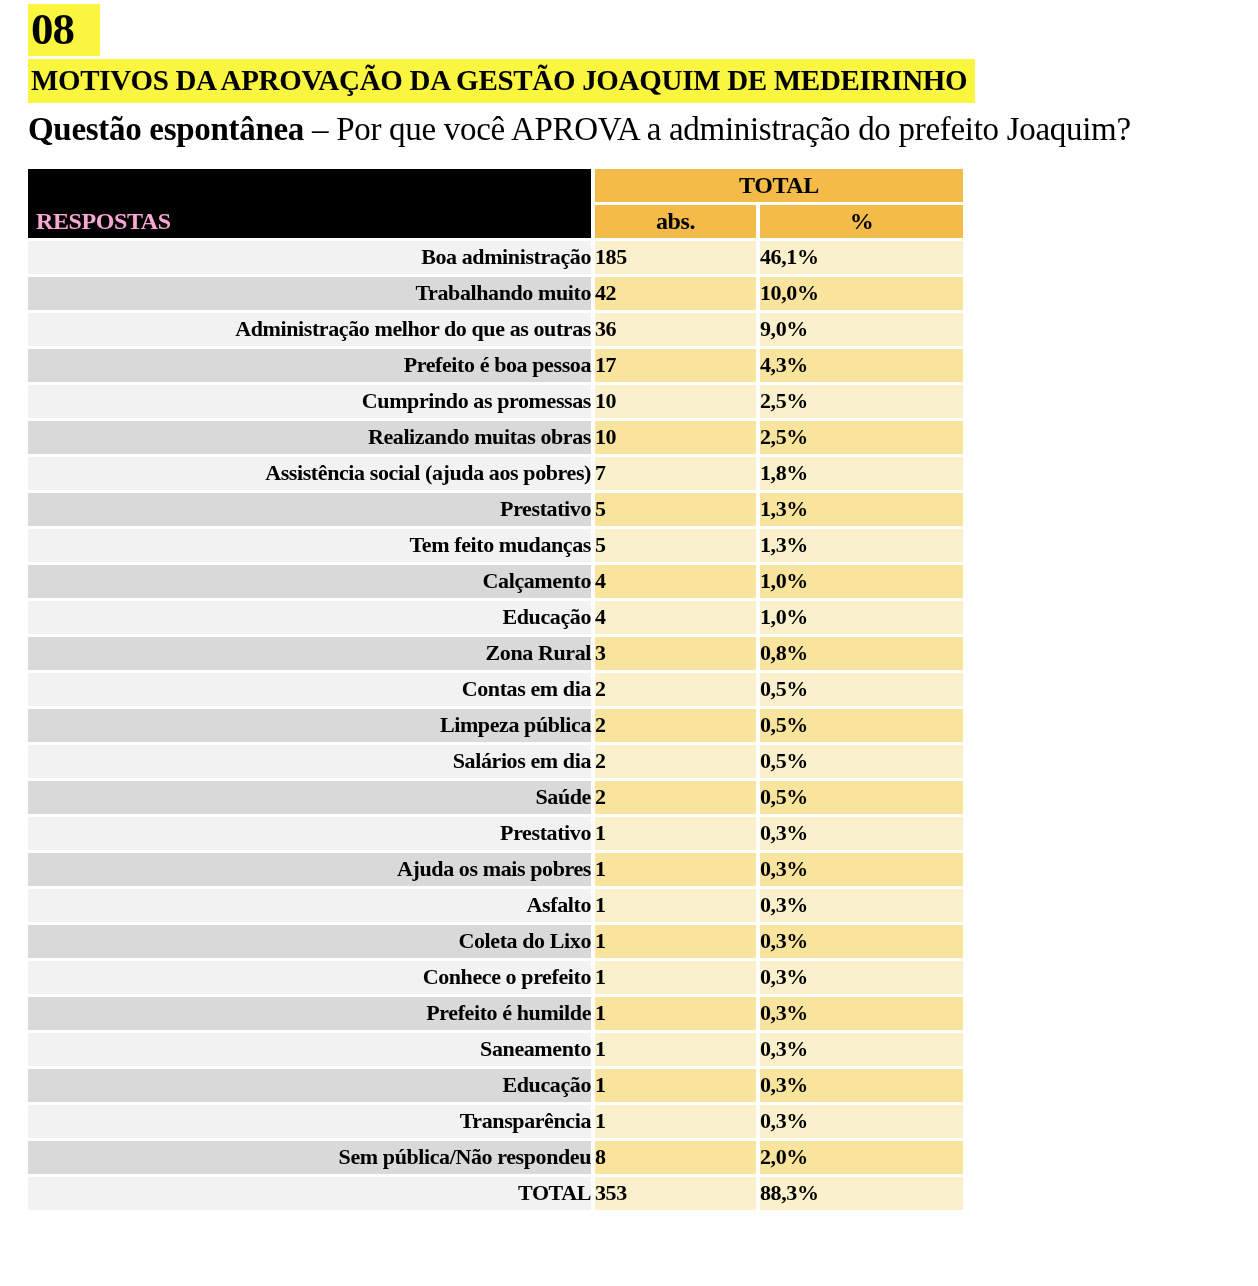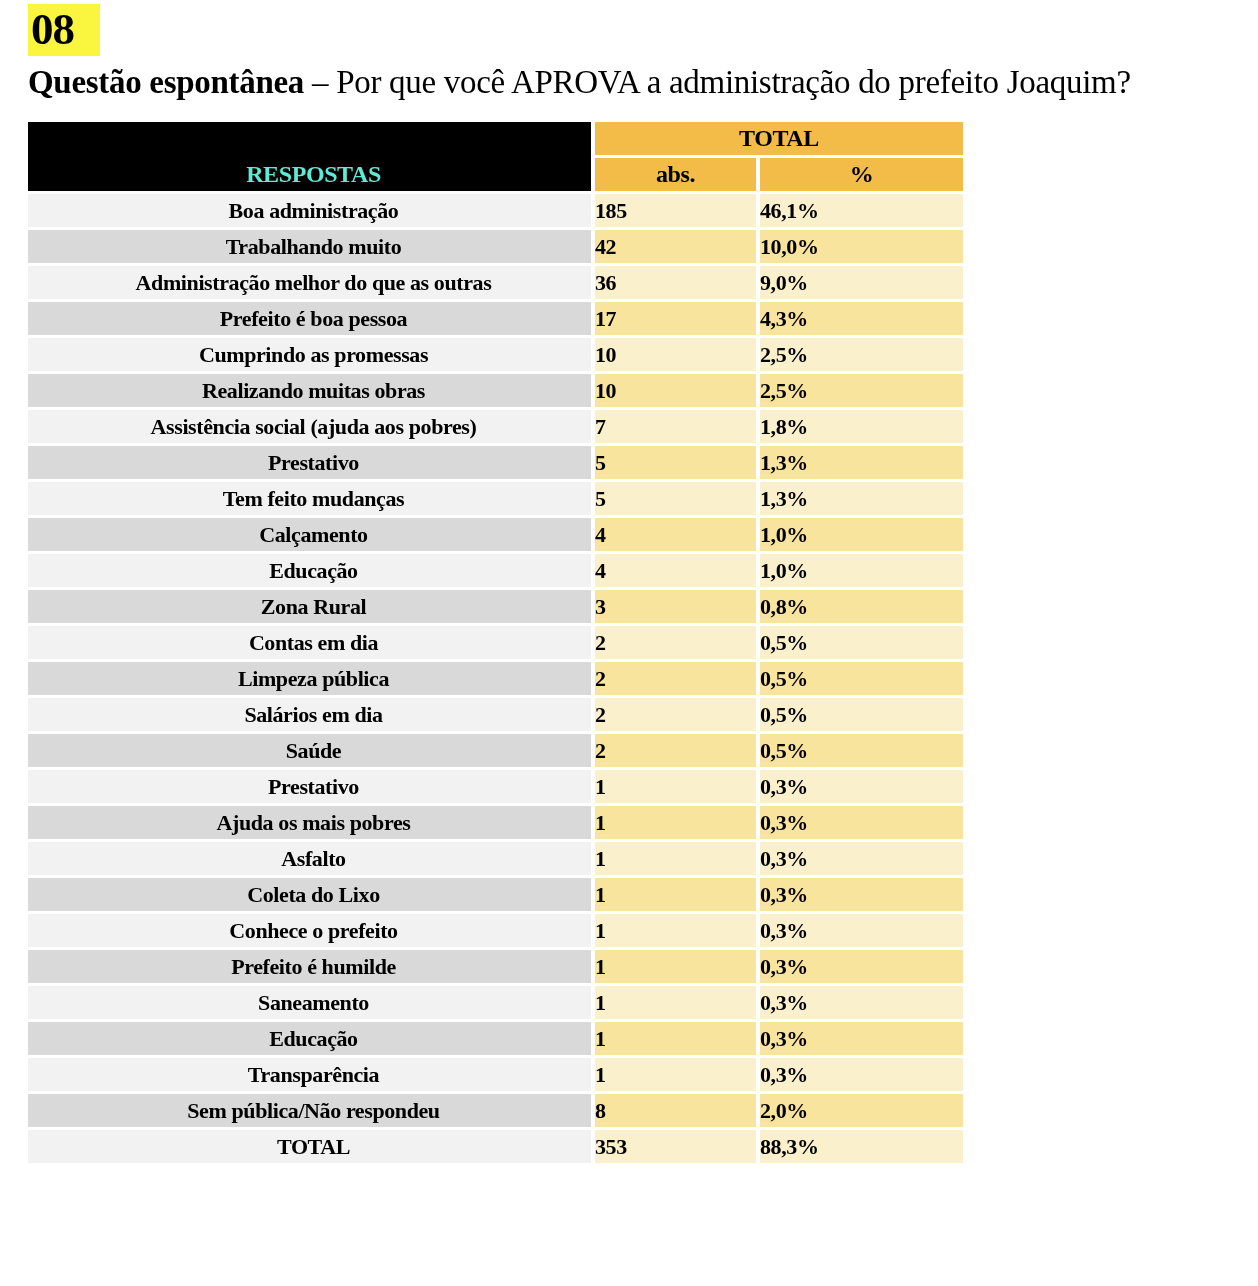--- a/index.html
+++ b/index.html
@@ -54,54 +54,57 @@
     letter-spacing: -0.4px;
   }
   col.col-label { width: 563px; }
   col.col-abs   { width: 161px; }
   col.col-pct   { width: 203px; }
 
   th, td { padding: 0; font-weight: bold; }
 
   th.h-respostas {
     background: #000000;
-    color: #5eead4;
-    text-align: center;
+    color: #f9a8d4;
+    text-align: left;
     vertical-align: bottom;
     font-size: 24px;
     padding: 0 0 3px 8px;
   }
   th.h-total, th.h-abs, th.h-pct {
     background: #F3BC48;
     color: #000000;
     text-align: center;
     font-size: 24px;
     height: 33px;
     vertical-align: middle;
   }
 
   td { font-size: 22px; height: 33px; vertical-align: middle; }
-  td.c-label { text-align: center; padding-left: 8px; }
+  td.c-label { text-align: right; padding-left: 8px; }
   td.c-num   { text-align: left; }
 
   tbody tr:nth-child(odd)  td.c-label { background: #F2F2F2; }
   tbody tr:nth-child(odd)  td.c-num   { background: #FBF0CC; }
   tbody tr:nth-child(even) td.c-label { background: #D9D9D9; }
   tbody tr:nth-child(even) td.c-num   { background: #F9E49E; }
 </style>
 </head>
 <body>
 
 <div class="page">
   <div class="content">
 
     <div>
       <span class="num-badge">08</span>
     </div>
 
+    <div>
+      <span class="title-highlight">MOTIVOS DA APROVAÇÃO DA GESTÃO JOAQUIM DE MEDEIRINHO</span>
+    </div>
 
     <div class="question">
       <span class="q-bold">Questão espontânea</span><span> – Por que você APROVA a administração do prefeito Joaquim?</span>
     </div>
 
     <table class="survey">
       <colgroup>
         <col class="col-label">
         <col class="col-abs">
         <col class="col-pct">

